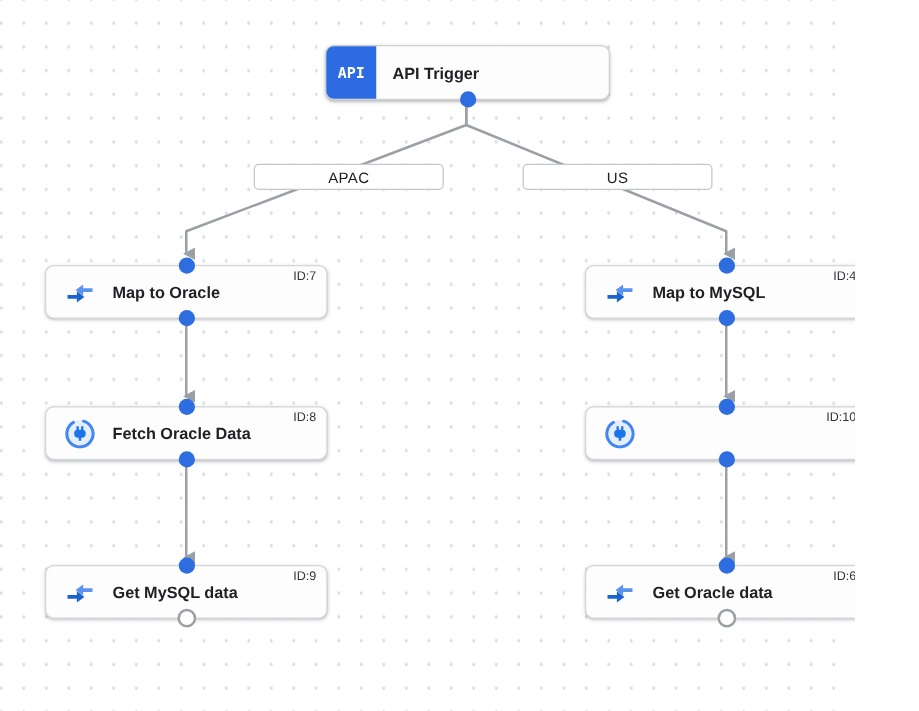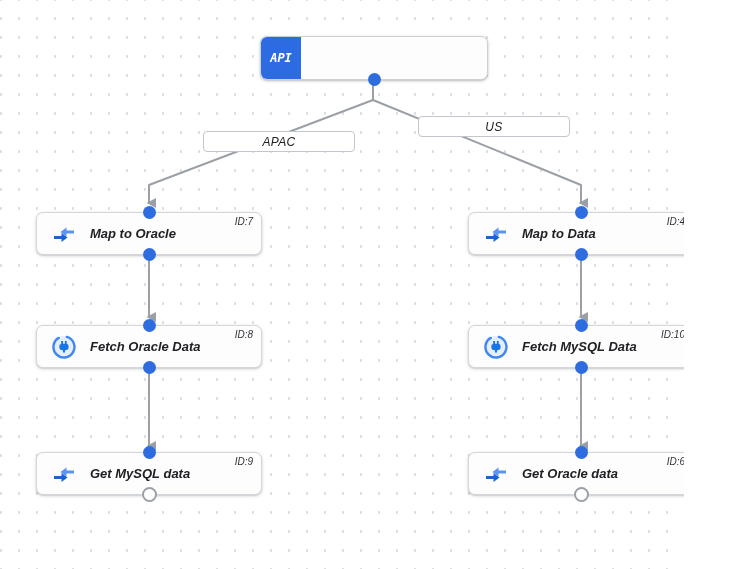--- a/index.html
+++ b/index.html
@@ -8,21 +8,20 @@
     background: #ffffff;
   }
   .canvas {
     position: relative;
     width: 684px; height: 569px;
     overflow: hidden;
     background-color: #ffffff;
     background-image: radial-gradient(circle, #dedfe3 1.2px, rgba(0,0,0,0) 1.5px);
     background-size: 18px 19px;
     background-position: 10px 9px;
-    font-style: italic;
   }
   svg.edges {
     position: absolute; left: 0; top: 0;
     width: 735px; height: 569px;
     z-index: 1;
   }
   svg.edges * { pointer-events: none; }
 
   
   .trigger-node {
@@ -129,27 +128,28 @@
       <line x1="149" y1="368" x2="149" y2="446" marker-end="url(#arrow)"></line>
       <line x1="581" y1="255" x2="581" y2="317" marker-end="url(#arrow)"></line>
       <line x1="581" y1="368" x2="581" y2="446" marker-end="url(#arrow)"></line>
     </g>
   </svg>
 
   <div class="trigger-node">
     <div class="trigger-icon">
       <span>API</span>
     </div>
+    <div class="trigger-label">API Trigger</div>
     <span class="port bottom"></span>
   </div>
 
   <div class="branch-label" style="left:203px; top:131px;">
     <span>APAC</span>
   </div>
-  <div class="branch-label" style="left:418px; top:116px;">
+  <div class="branch-label" style="left:418px; top:131px;">
     <span>US</span>
   </div>
 
   <div class="task-node" style="left:36px; top:212px;">
     <span class="node-icon">
       <svg width="22" height="20" viewBox="0 0 22 20">
         <path d="M1,12 h7.5 v-3 l6,4.5 -6,4.5 v-3 H1 Z" fill="#1b63d1"></path>
         <path d="M21,6.5 h-7.5 v-3 l-6,4.5 6,4.5 v-3 H21 Z" fill="#5b93ee"></path>
       </svg>
     </span>
@@ -186,35 +186,34 @@
     <span class="port empty"></span>
   </div>
 
   <div class="task-node" style="left:468px; top:212px;">
     <span class="node-icon">
       <svg width="22" height="20" viewBox="0 0 22 20">
         <path d="M1,12 h7.5 v-3 l6,4.5 -6,4.5 v-3 H1 Z" fill="#1b63d1"></path>
         <path d="M21,6.5 h-7.5 v-3 l-6,4.5 6,4.5 v-3 H21 Z" fill="#5b93ee"></path>
       </svg>
     </span>
-    <span class="node-label">Map to Data</span>
+    <span class="node-label">Map to MySQL</span>
     <span class="id-badge">ID:4</span>
     <span class="port top"></span>
     <span class="port bottom"></span>
   </div>
 
   <div class="task-node" style="left:468px; top:325px;">
     <span class="node-icon">
       <svg width="24" height="24" viewBox="0 0 24 24">
         <circle cx="12" cy="12" r="11" fill="#e4eefc"></circle>
         <path d="M12,1.5 a10.5,10.5 0 1,0 7.5,3.2" fill="none" stroke="#4285f4" stroke-width="2.4" stroke-linecap="round" transform="rotate(-30 12 12)"></path>
         <path d="M9,6 h2 v3 h2 v-3 h2 v3.2 a2.3,2.3 0 0 1 2,2.2 v1 a3.5,3.5 0 0 1 -3.5,3.5 h-0.4 v2.6 h-2.2 v-2.6 h-0.4 A3.5,3.5 0 0 1 7,12.4 v-1 a2.3,2.3 0 0 1 2,-2.2 Z" fill="#1a73e8" transform="scale(0.92) translate(1,0.6)"></path>
       </svg>
     </span>
-    <span class="node-label">Fetch MySQL Data</span>
     <span class="id-badge">ID:10</span>
     <span class="port top"></span>
     <span class="port bottom"></span>
   </div>
 
   <div class="task-node" style="left:468px; top:452px;">
     <span class="node-icon">
       <svg width="22" height="20" viewBox="0 0 22 20">
         <path d="M1,12 h7.5 v-3 l6,4.5 -6,4.5 v-3 H1 Z" fill="#1b63d1"></path>
         <path d="M21,6.5 h-7.5 v-3 l-6,4.5 6,4.5 v-3 H21 Z" fill="#5b93ee"></path>

